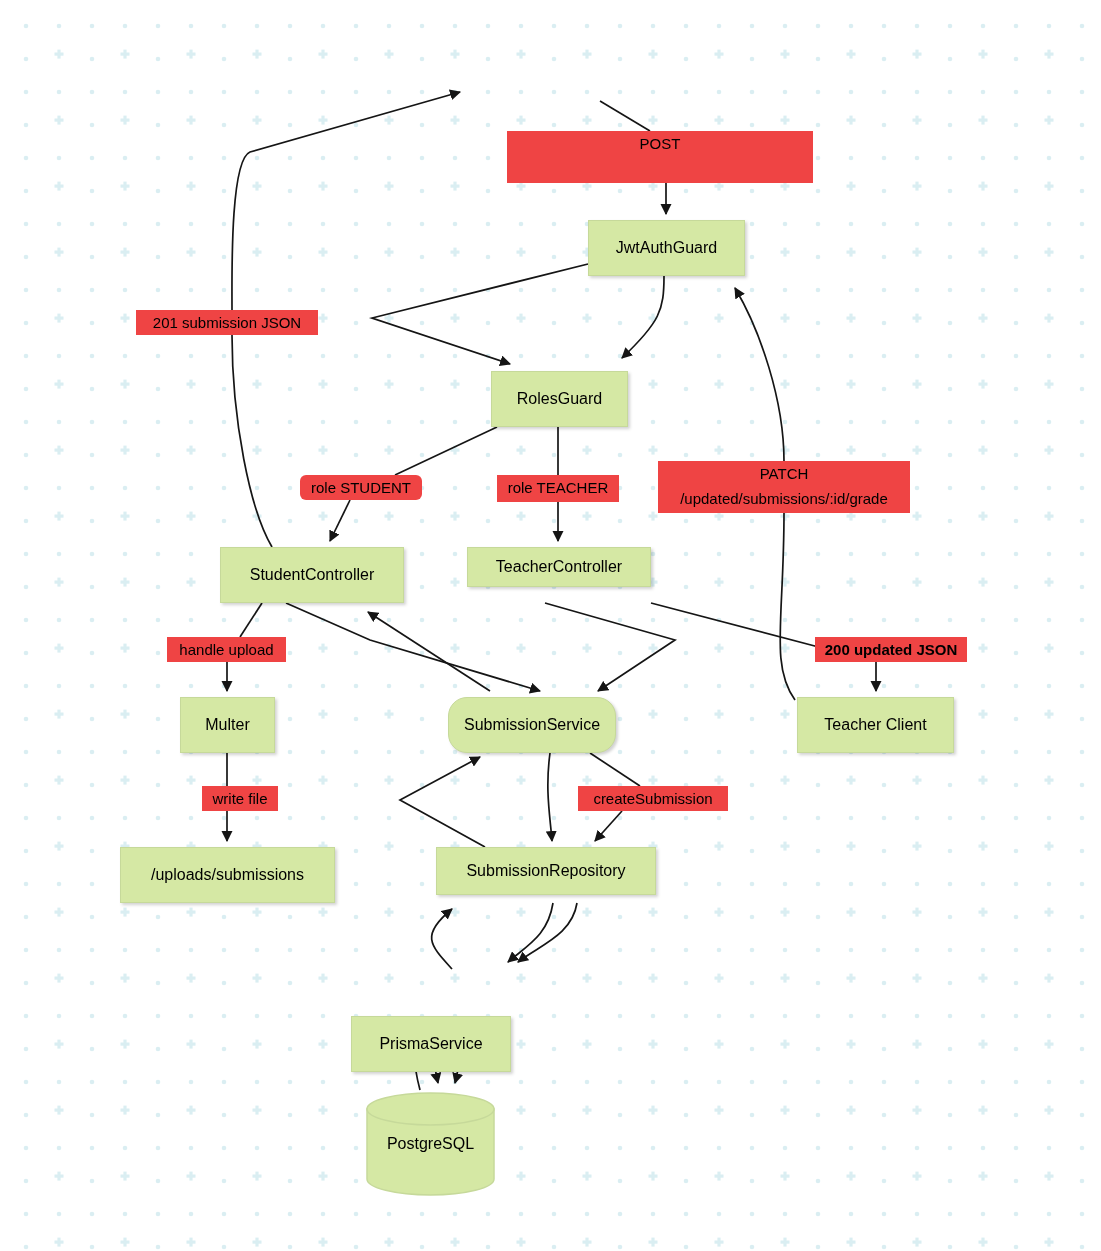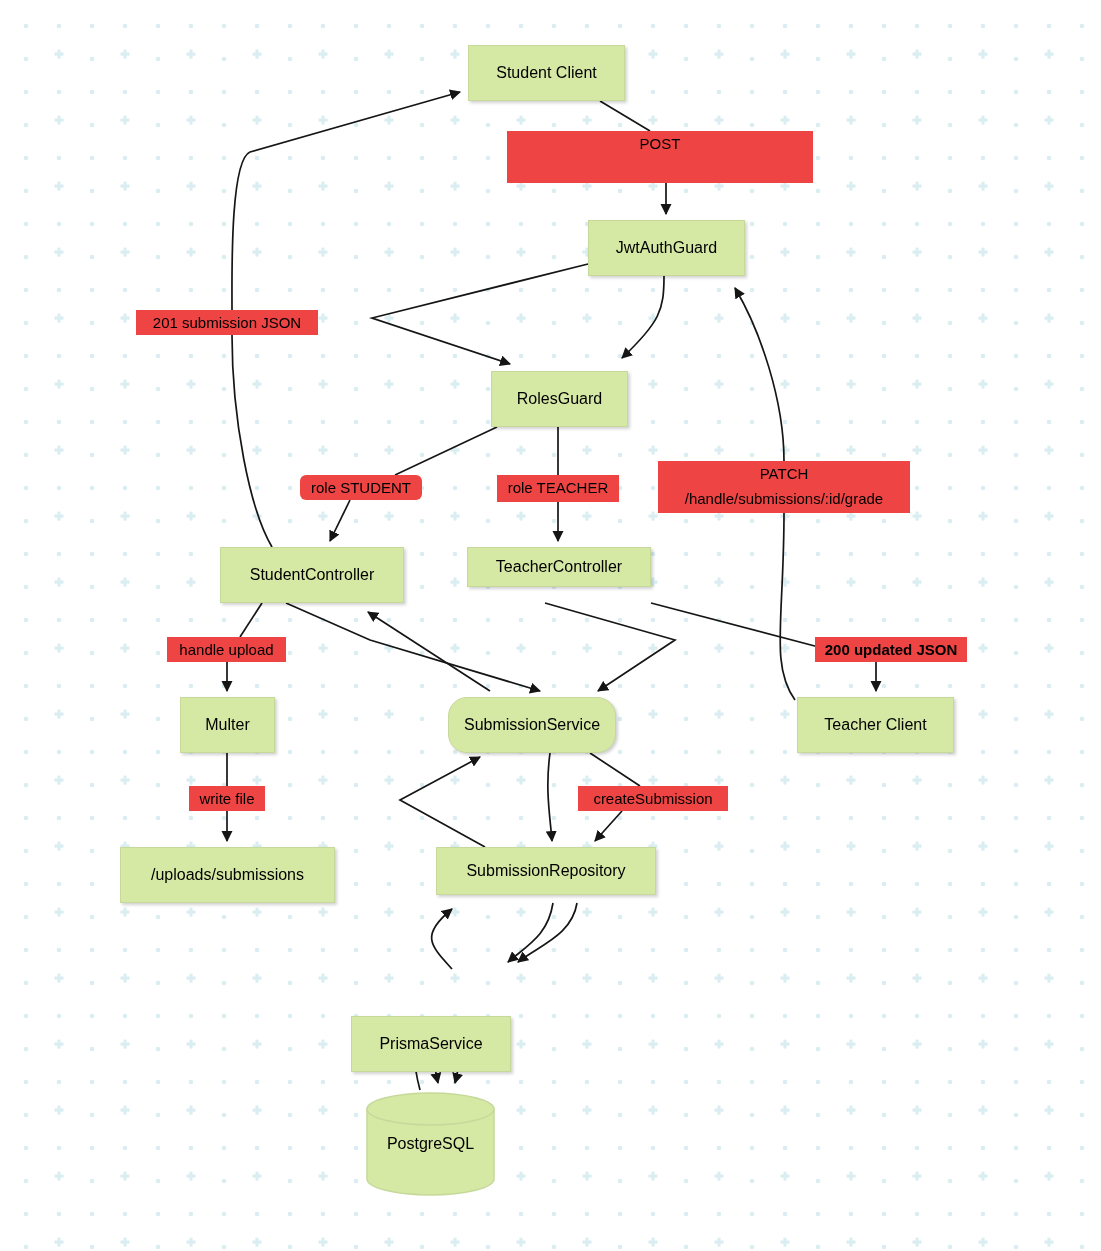--- a/index.html
+++ b/index.html
@@ -155,23 +155,20 @@
       <path d="M 452 969 C 430 945 420 935 452 909" marker-end="url(#arrow)"></path>
 
       <path d="M 437 1025 C 432 1055 434 1065 438 1083" marker-end="url(#arrow)"></path>
       <path d="M 453 1025 C 460 1055 460 1065 455 1083" marker-end="url(#arrow)"></path>
 
       <path d="M 420 1090 C 412 1060 414 1045 420 1030" marker-end="url(#arrow)"></path>
 
     </g>
   </svg>
 
-  <div class="node" style="left:468px; top:45px; width:157px; height:56px;">
-    <span>Student Client</span>
-  </div>
 
   <div class="node" style="left:588px; top:220px; width:157px; height:56px;">
     <span>JwtAuthGuard</span>
   </div>
 
   <div class="node" style="left:491px; top:371px; width:137px; height:56px;">
     <span>RolesGuard</span>
   </div>
 
   <div class="node" style="left:220px; top:547px; width:184px; height:56px;">
@@ -225,32 +222,32 @@
   <div class="edge-label" style="left:300px; top:475px; width:122px; height:25px;border-radius:6px;">
     <span class="l1">role STUDENT</span>
   </div>
 
   <div class="edge-label" style="left:497px; top:475px; width:122px; height:27px;">
     <span class="l1">role TEACHER</span>
   </div>
 
   <div class="edge-label two-line" style="left:658px; top:461px; width:252px; height:52px;">
     <span class="l1">PATCH</span>
-    <span class="l2">/handle/submissions/:id/grade</span>
+    <span class="l2">/updated/submissions/:id/grade</span>
   </div>
 
   <div class="edge-label" style="left:167px; top:637px; width:119px; height:25px;">
     <span class="l1">handle upload</span>
   </div>
 
   <div class="edge-label" style="left:815px; top:637px; width:152px; height:25px;font-weight:bold;">
     <span class="l1">200 updated JSON</span>
   </div>
 
-  <div class="edge-label" style="left:189px; top:786px; width:76px; height:25px;">
+  <div class="edge-label" style="left:202px; top:786px; width:76px; height:25px;">
     <span class="l1">write file</span>
   </div>
 
   <div class="edge-label" style="left:578px; top:786px; width:150px; height:25px;">
     <span class="l1">createSubmission</span>
   </div>
 
 </div>
 
 </body></html>

